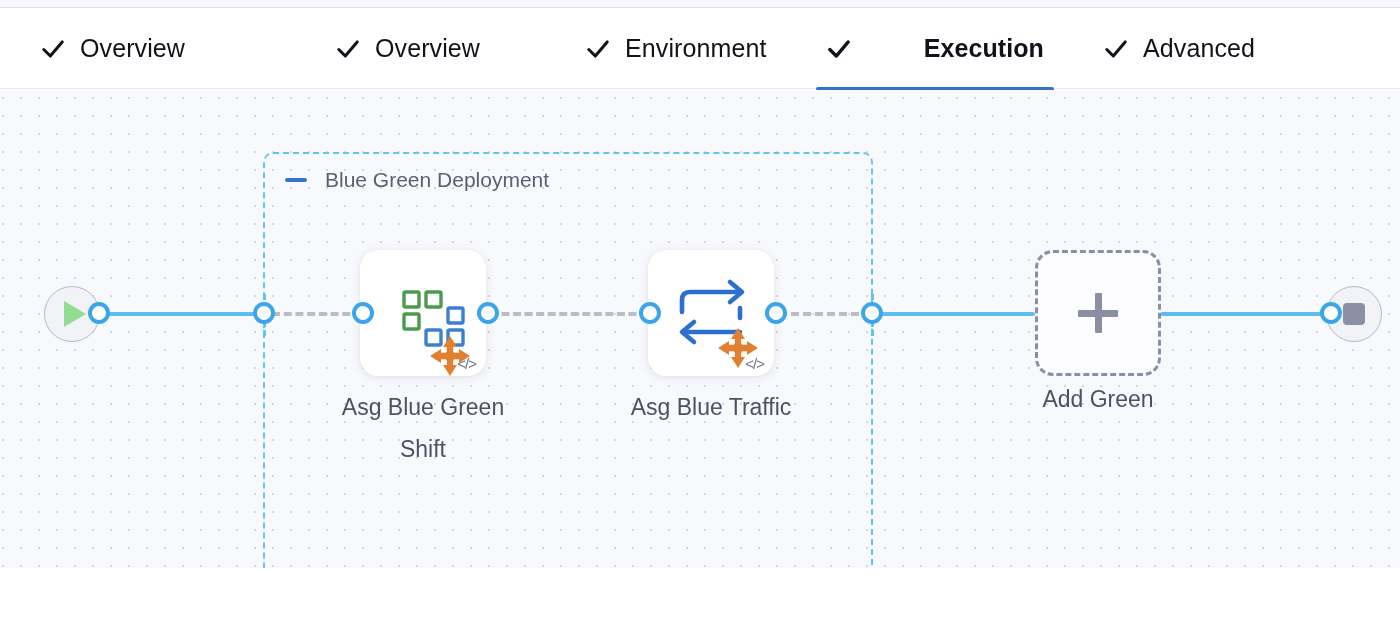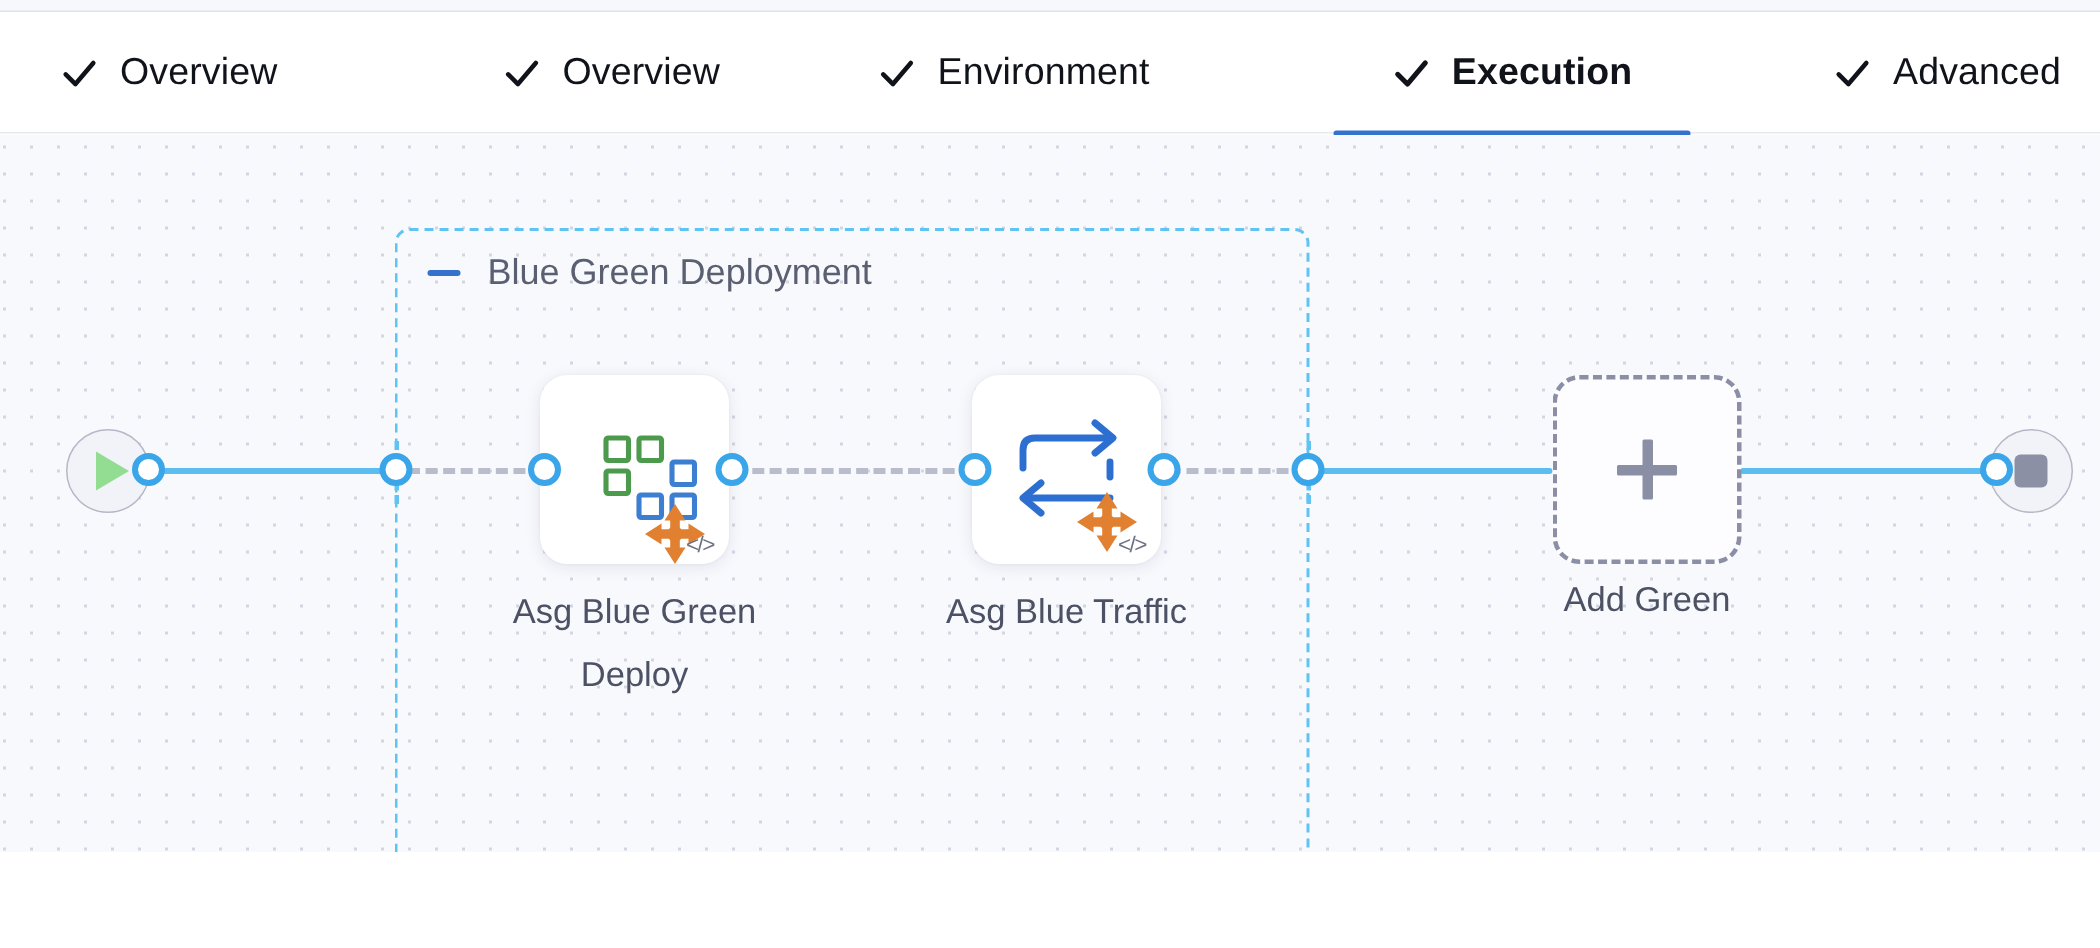--- a/index.html
+++ b/index.html
@@ -78,22 +78,22 @@
     bottom: -2px;
     height: 4px;
     background: #3572cd;
     border-radius: 2px;
   }
 
   
   #tab-overview   { position: absolute; left: 30px;  }
   #tab-service    { position: absolute; left: 325px; }
   #tab-environment{ position: absolute; left: 575px; }
-  #tab-execution  { position: absolute; left: 889px; width: 238px; justify-content: center; }
-  #tab-advanced   { position: absolute; left: 1212px;}
+  #tab-execution  { position: absolute; left: 816px; width: 238px; justify-content: space-between; }
+  #tab-advanced   { position: absolute; left: 1093px;}
 
   
   .canvas {
     position: absolute;
     top: 90px; left: 0;
     width: 1400px;
     height: 542px;
     background-color: #f8f9fd;
     background-image: radial-gradient(#d3d6e2 1.1px, transparent 1.2px);
     background-size: 18px 18px;
@@ -125,21 +125,21 @@
 
   .group-collapse {
     width: 22px;
     height: 4px;
     background: #3572cd;
     border-radius: 2px;
     flex: none;
   }
 
   .group-title {
-    font-size: 24px;
+    font-size: 21px;
     color: #5a5f72;
     white-space: nowrap;
   }
 
   
   .edge-solid {
     position: absolute;
     height: 4px;
     background: #5bbdf0;
     border-radius: 2px;
@@ -396,21 +396,21 @@
           <rect x="88" y="80" width="15" height="15" rx="1.5" fill="none" stroke="#3c7fd1" stroke-width="3.4"></rect>
 
           <g fill="#e08030" transform="translate(90,106)">
             <path d="M0,-20 L7,-9 L3.2,-9 L3.2,-3.2 L9,-3.2 L9,-7 L20,0 L9,7 L9,3.2 L3.2,3.2 L3.2,9 L7,9 L0,20 L-7,9 L-3.2,9 L-3.2,3.2 L-9,3.2 L-9,7 L-20,0 L-9,-7 L-9,-3.2 L-3.2,-3.2 L-3.2,-9 L-7,-9 Z"></path>
             <circle cx="0" cy="0" r="5.2"></circle>
           </g>
         </svg>
         <span class="code-badge">&lt;/&gt;</span>
       </div>
       <div class="step-label">Asg Blue Green
-Deploy</div>
+Shift</div>
     </div>
 
     <div class="step" style="left:648px; top:160px;">
       <div class="step-card">
         <svg class="step-icon" viewBox="0 0 126 126">
 
           <path d="M34,62 L34,50 Q34,42 42,42 L92,42" fill="none" stroke="#2d6fd1" stroke-width="4.6" stroke-linecap="round"></path>
           <polyline points="82,32 94,42 82,52" fill="none" stroke="#2d6fd1" stroke-width="4.6" stroke-linecap="round" stroke-linejoin="round"></polyline>
 
           <path d="M92,58 L92,68" fill="none" stroke="#2d6fd1" stroke-width="4.6" stroke-linecap="round"></path>

